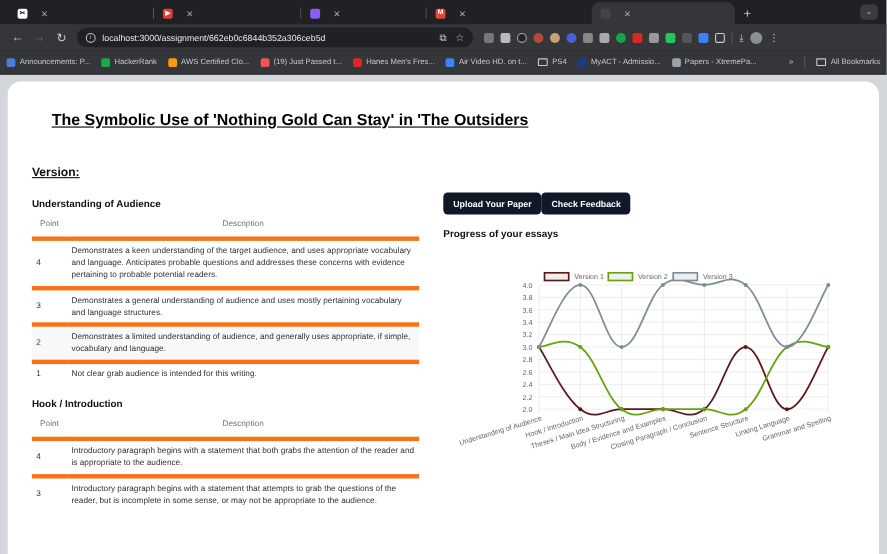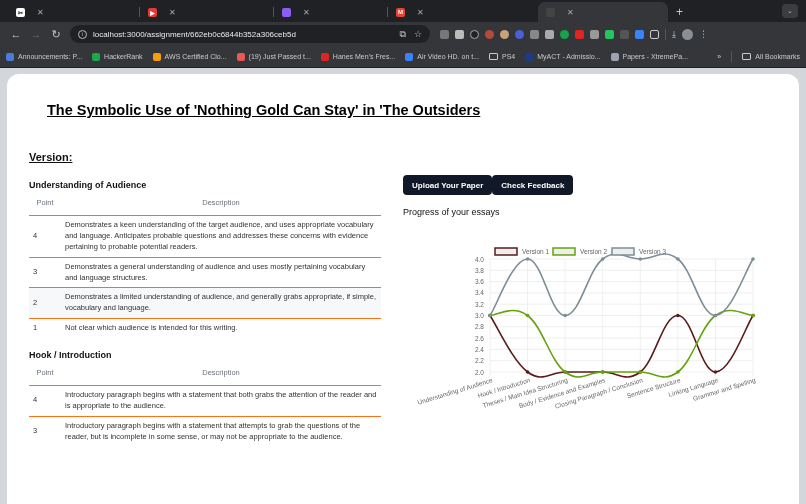--- a/index.html
+++ b/index.html
@@ -37,28 +37,28 @@
   .card { position: absolute; left: 7px; top: 6px; width: 792px; height: 463px; background: #ffffff; border-radius: 12px; }
   .title { position: absolute; left: 40px; top: 28px; font-size: 14.5px; font-weight: bold; color: #000000; text-decoration: underline; }
   .subtitle { position: absolute; left: 22px; top: 56px; font-size: 7.5px; font-weight: bold; color: #111; }
   .rubric-label { position: absolute; left: 22px; top: 77px; font-size: 11px; font-weight: bold; color: #111; text-decoration: underline; }
 
   .left { position: absolute; left: 22px; top: 106px; width: 352px; }
   .section-title { font-size: 9px; font-weight: bold; color: #111; margin-bottom: 8px; }
   table { width: 100%; border-collapse: collapse; font-size: 7.5px; color: #333; }
   th { text-align: center; font-weight: normal; color: #6b7280; padding: 0 4px 8px 4px; font-size: 7.5px; }
   th.pt { width: 32px; }
-  td { padding: 4px 4px; vertical-align: middle; line-height: 1.45; border-top: 1px solid #f97316; }
+  td { padding: 4px 4px; vertical-align: middle; line-height: 1.45; border-top: 4px solid #f97316; }
   tr.alt td { background: #f7f8f9; }
   .section2 { margin-top: 12px; }
 
   .right { position: absolute; left: 396px; top: 101px; width: 380px; }
   .btns { display: flex; }
   .btn { background: #111827; color: #fff; font-size: 8px; font-weight: bold; padding: 0 9px; height: 20px; display: flex; align-items: center; border-radius: 4px; }
-  .progress-title { font-size: 9px; font-weight: normal; color: #111; margin-top: 12px; }
+  .progress-title { font-size: 9px; font-weight: bold; color: #111; margin-top: 12px; }
   .chart { position: absolute; left: 0; top: 68px; }
 </style>
 </head>
 <body>
 
 <div class="chrome">
   <div class="tabbar" id="tabbar">
       <div class="tab sep" style="width: 132px;">
         <span class="fav" style="background:#fff;color:#000">✂</span>
         <span class="x">✕</span>
@@ -181,25 +181,25 @@
               <tr>
                 <td>4</td>
                 <td>Demonstrates a keen understanding of the target audience, and uses appropriate vocabulary and language. Anticipates probable questions and addresses these concerns with evidence pertaining to probable potential readers.</td>
               </tr>
               <tr>
                 <td>3</td>
                 <td>Demonstrates a general understanding of audience and uses mostly pertaining vocabulary and language structures.</td>
               </tr>
               <tr class="alt">
                 <td>2</td>
-                <td>Demonstrates a limited understanding of audience, and generally grabs appropriate, if simple, vocabulary and language.</td>
+                <td>Demonstrates a limited understanding of audience, and generally uses appropriate, if simple, vocabulary and language.</td>
               </tr>
               <tr>
                 <td>1</td>
-                <td>Not clear which audience is intended for this writing.</td>
+                <td>Not clear grab audience is intended for this writing.</td>
               </tr>
             </tbody>
           </table>
         </div>
         <div class="section section2">
           <div class="section-title">Hook / Introduction</div>
   <table>
             <thead>
               <tr>
                 <th class="pt">Point</th>

